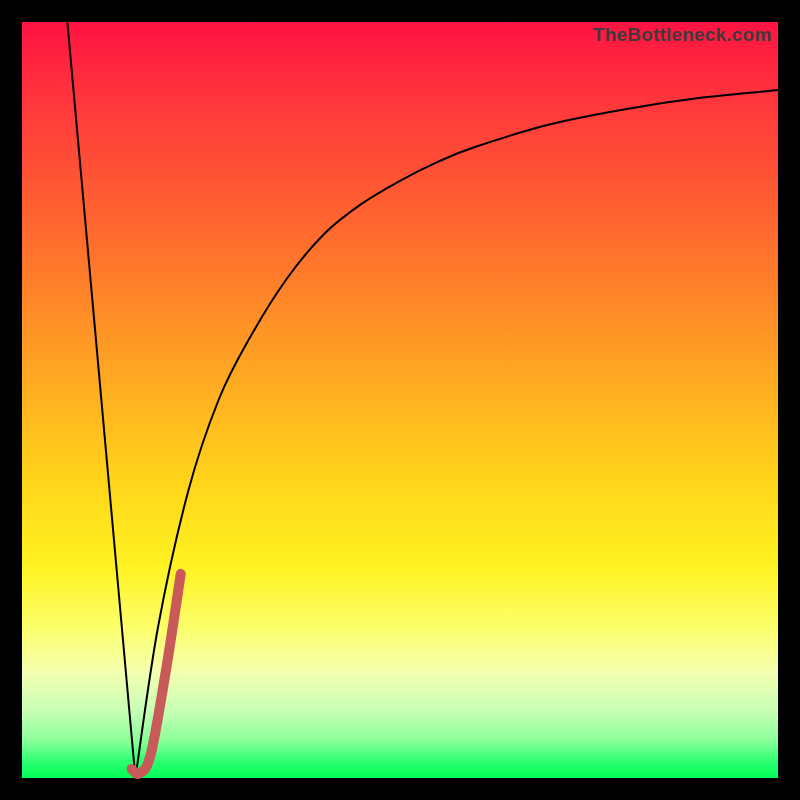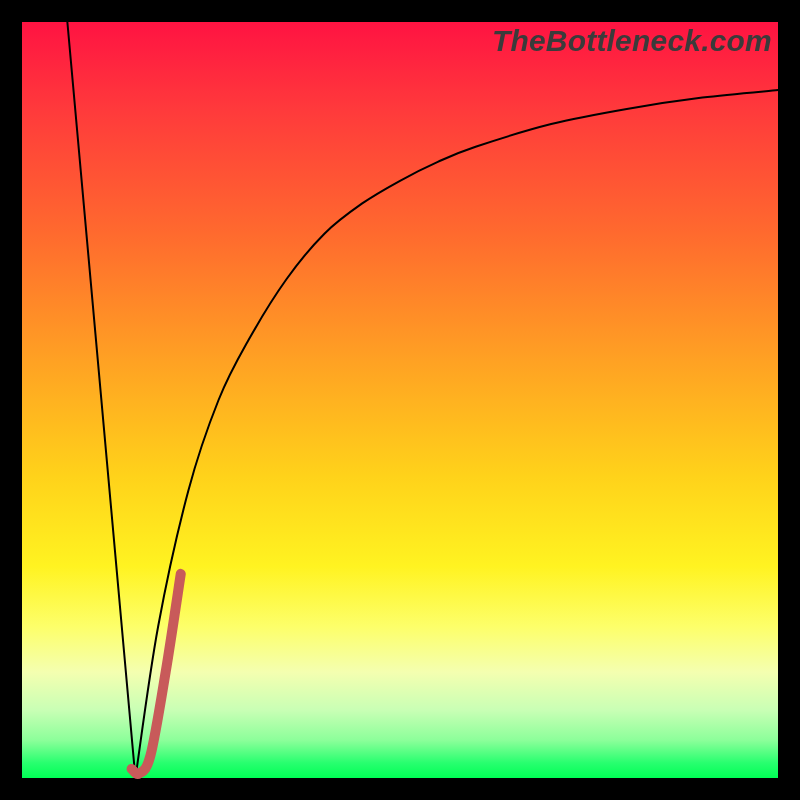--- a/index.html
+++ b/index.html
@@ -37,25 +37,24 @@
       #8cff9a 95%,
       #28ff6f 98%,
       #00ff55 100%
     );
   }
   .watermark {
     position: absolute;
     top: 2px;
     right: 6px;
     color: #3b3b3b;
-    font-size: 30px;
+    font-size: 19px;
     font-weight: 600;
     letter-spacing: 0.2px;
     user-select: none;
-    font-style: italic;
   }
   svg.curves {
     position: absolute;
     left: 0;
     top: 0;
     width: 756px;
     height: 756px;
     overflow: visible;
   }
 </style>

